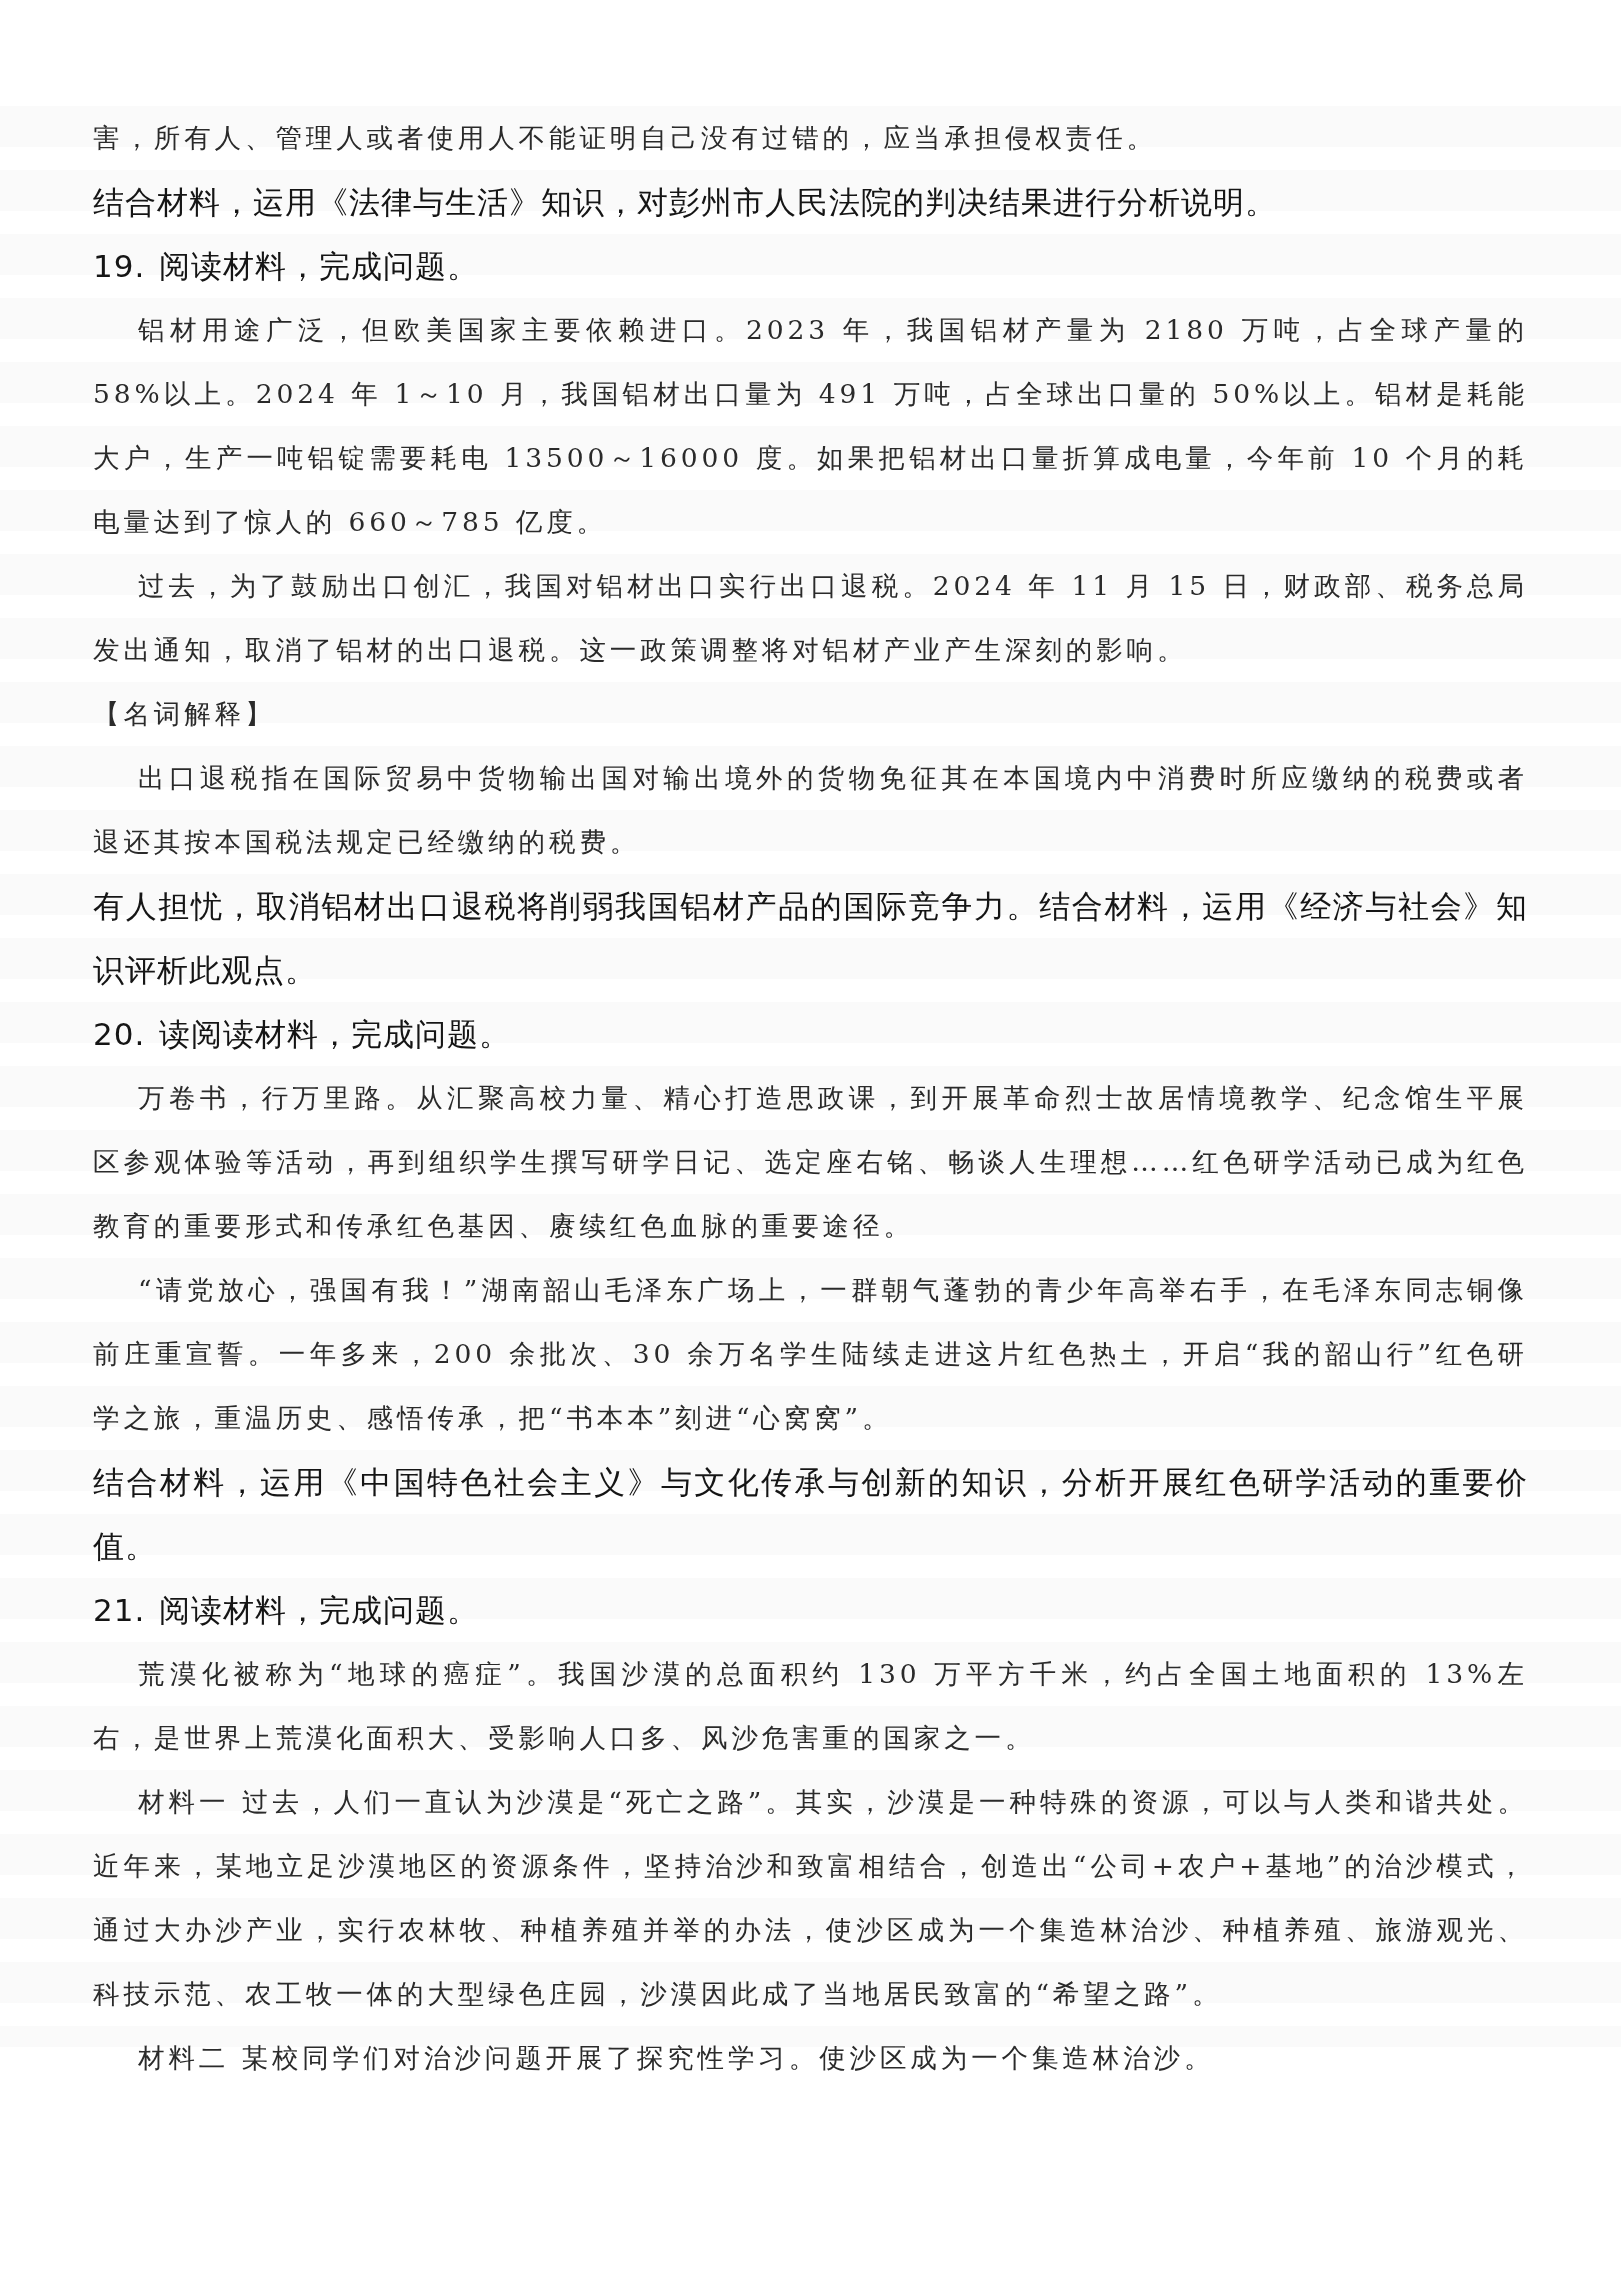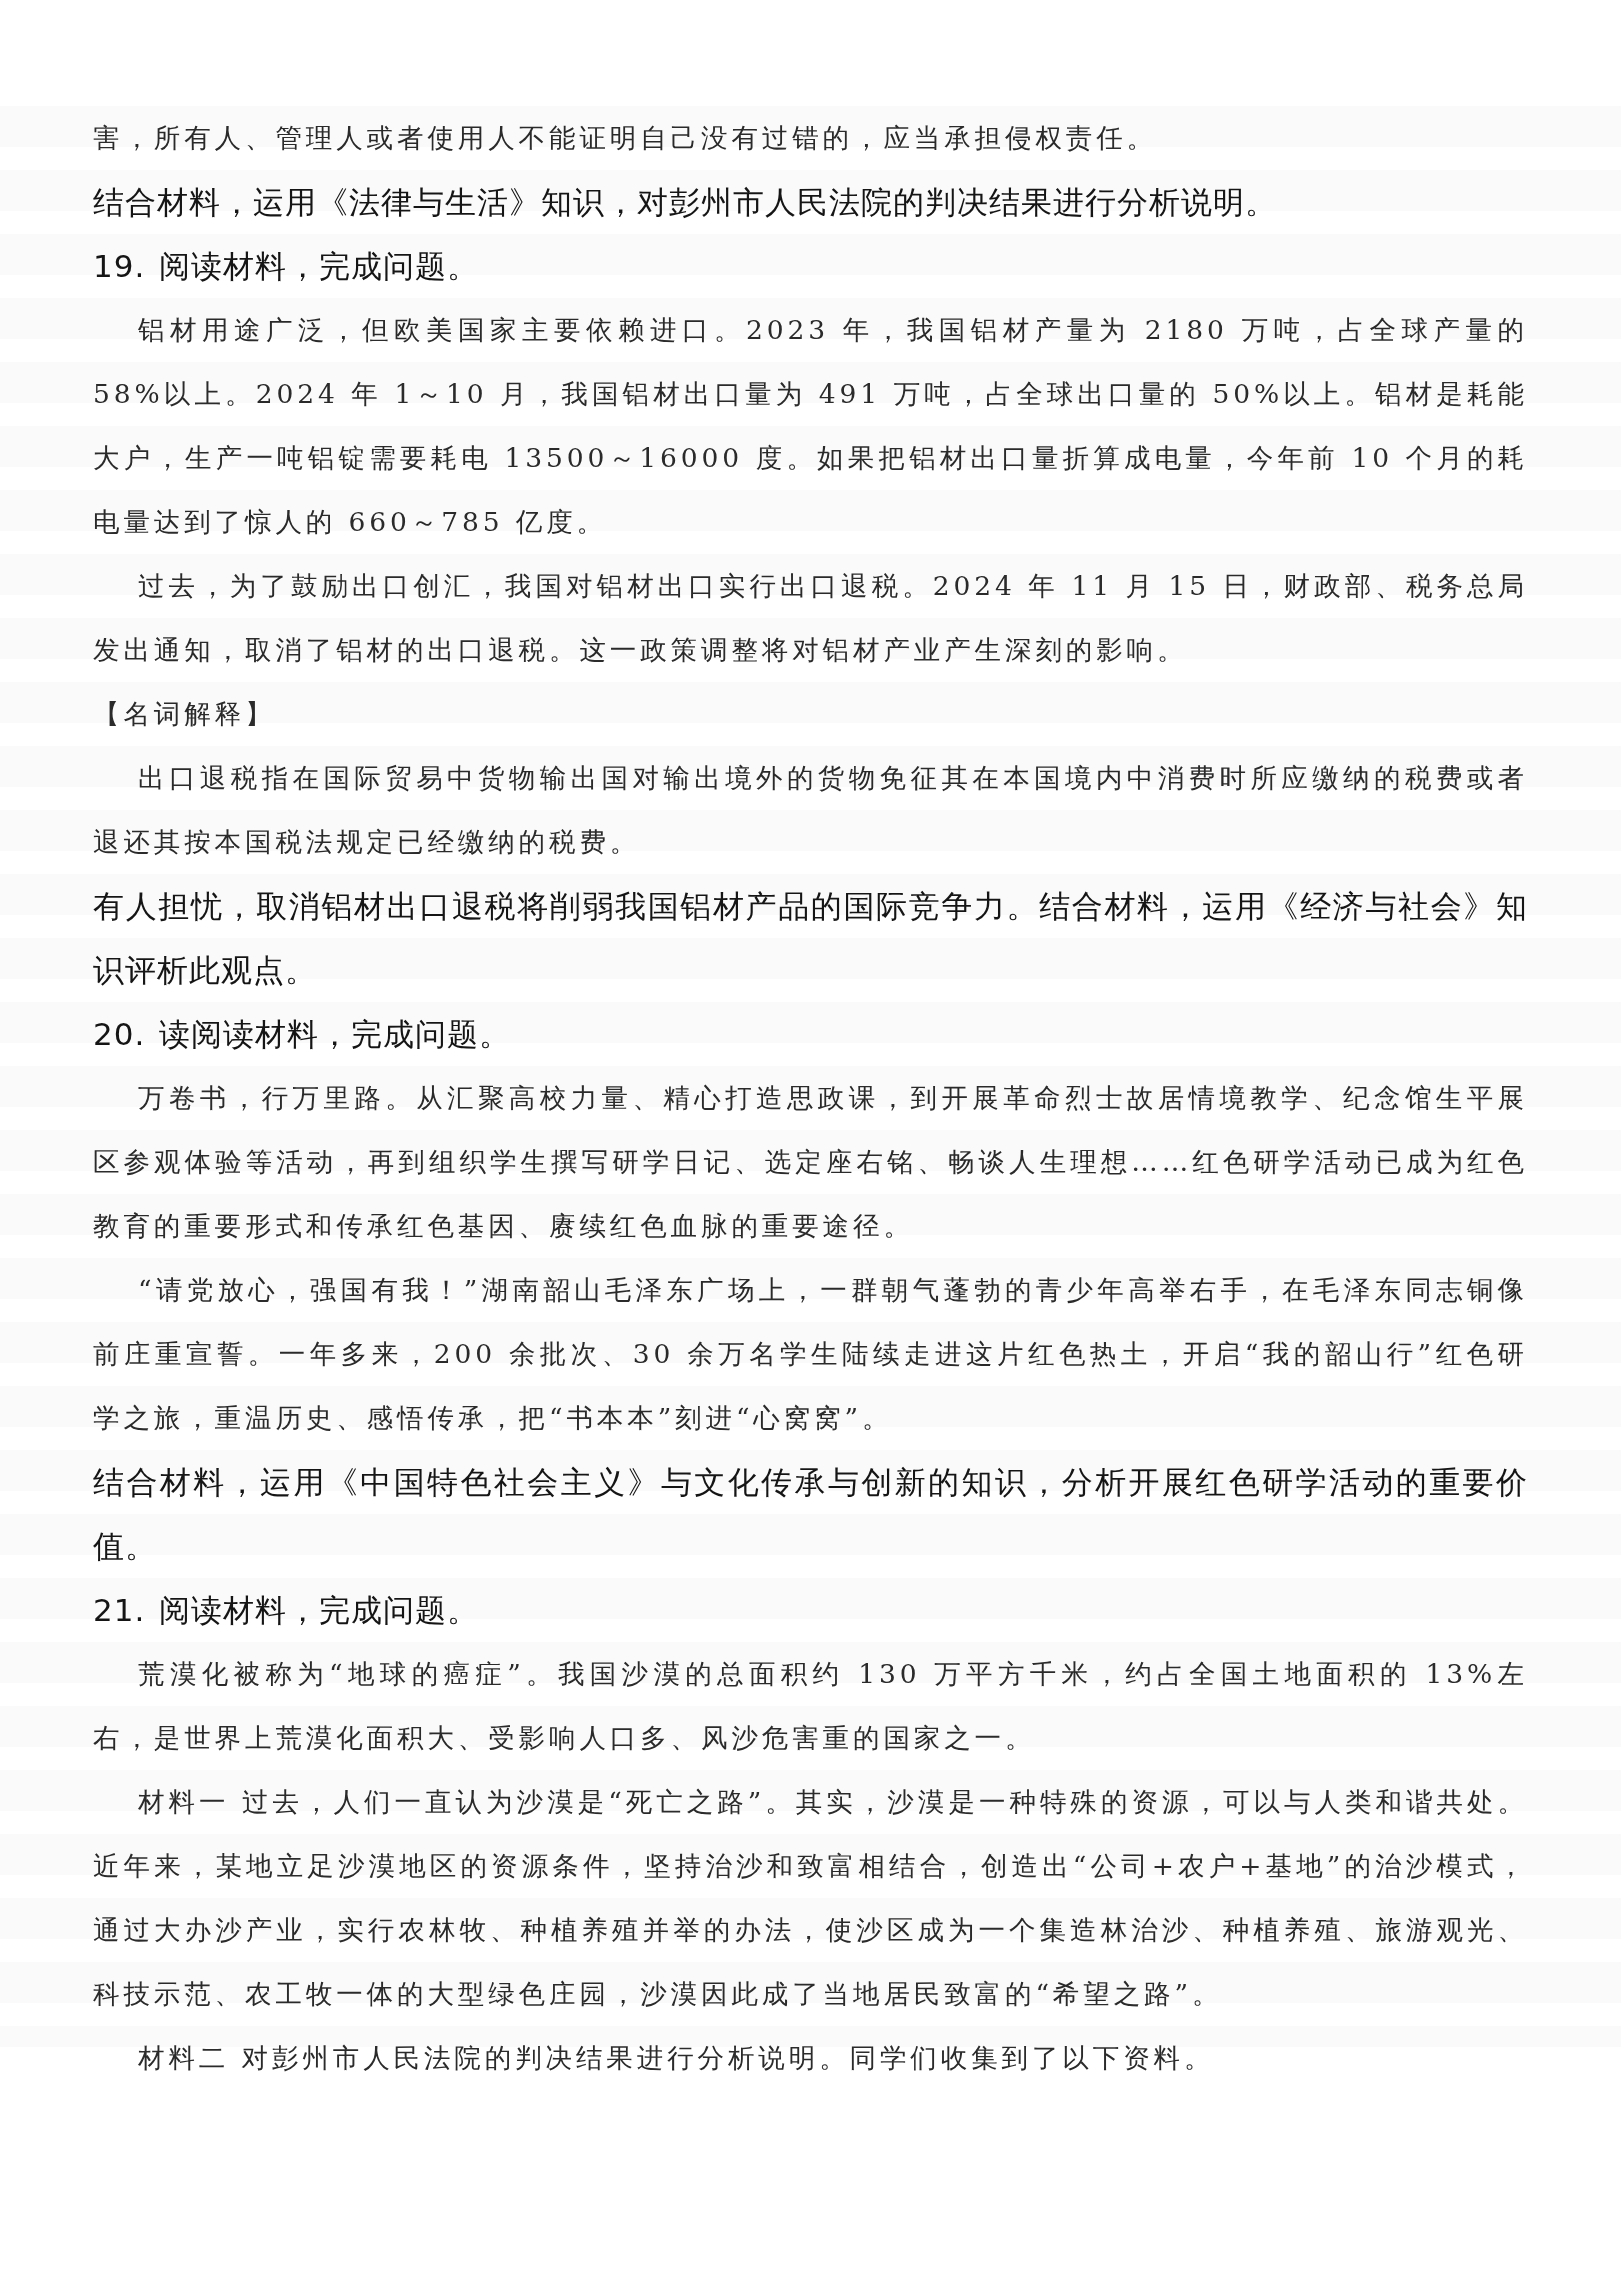--- a/index.html
+++ b/index.html
@@ -82,16 +82,16 @@
   <p class="body-text indent">“请党放心，强国有我！”湖南韶山毛泽东广场上，一群朝气蓬勃的青少年高举右手，在毛泽东同志铜像前庄重宣誓。一年多来，200 余批次、30 余万名学生陆续走进这片红色热土，开启“我的韶山行”红色研学之旅，重温历史、感悟传承，把“书本本”刻进“心窝窝”。</p>
 
   <p class="task-text">结合材料，运用《中国特色社会主义》与文化传承与创新的知识，分析开展红色研学活动的重要价值。</p>
 
   <p class="task-text"><span class="q-number">21.</span><span>阅读材料，完成问题。</span></p>
 
   <p class="body-text indent">荒漠化被称为“地球的癌症”。我国沙漠的总面积约 130 万平方千米，约占全国土地面积的 13%左右，是世界上荒漠化面积大、受影响人口多、风沙危害重的国家之一。</p>
 
   <p class="body-text indent">材料一  过去，人们一直认为沙漠是“死亡之路”。其实，沙漠是一种特殊的资源，可以与人类和谐共处。近年来，某地立足沙漠地区的资源条件，坚持治沙和致富相结合，创造出“公司+农户+基地”的治沙模式，通过大办沙产业，实行农林牧、种植养殖并举的办法，使沙区成为一个集造林治沙、种植养殖、旅游观光、科技示范、农工牧一体的大型绿色庄园，沙漠因此成了当地居民致富的“希望之路”。</p>
 
-  <p class="body-text indent">材料二  对彭州市人民法院的判决结果进行分析说明。同学们收集到了以下资料。</p>
+  <p class="body-text indent">材料二  某校同学们对治沙问题开展了探究性学习。使沙区成为一个集造林治沙。</p>
 
 </div>
 
 
 </body></html>

